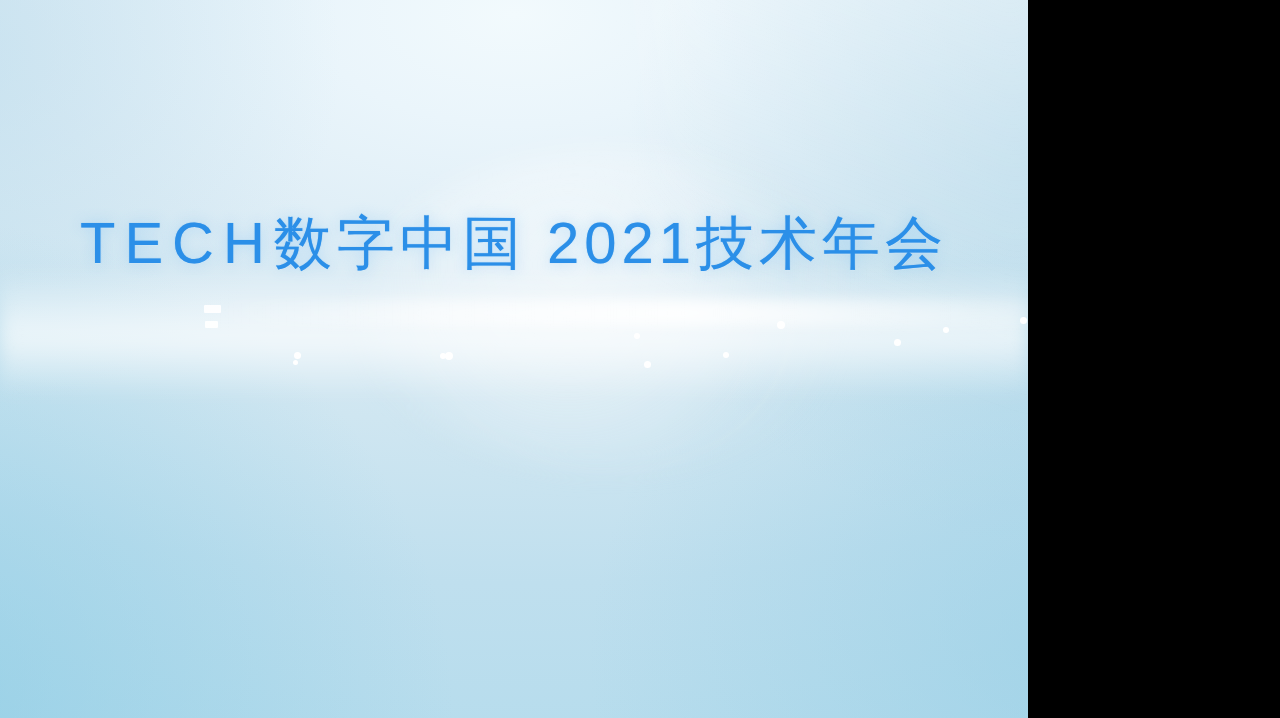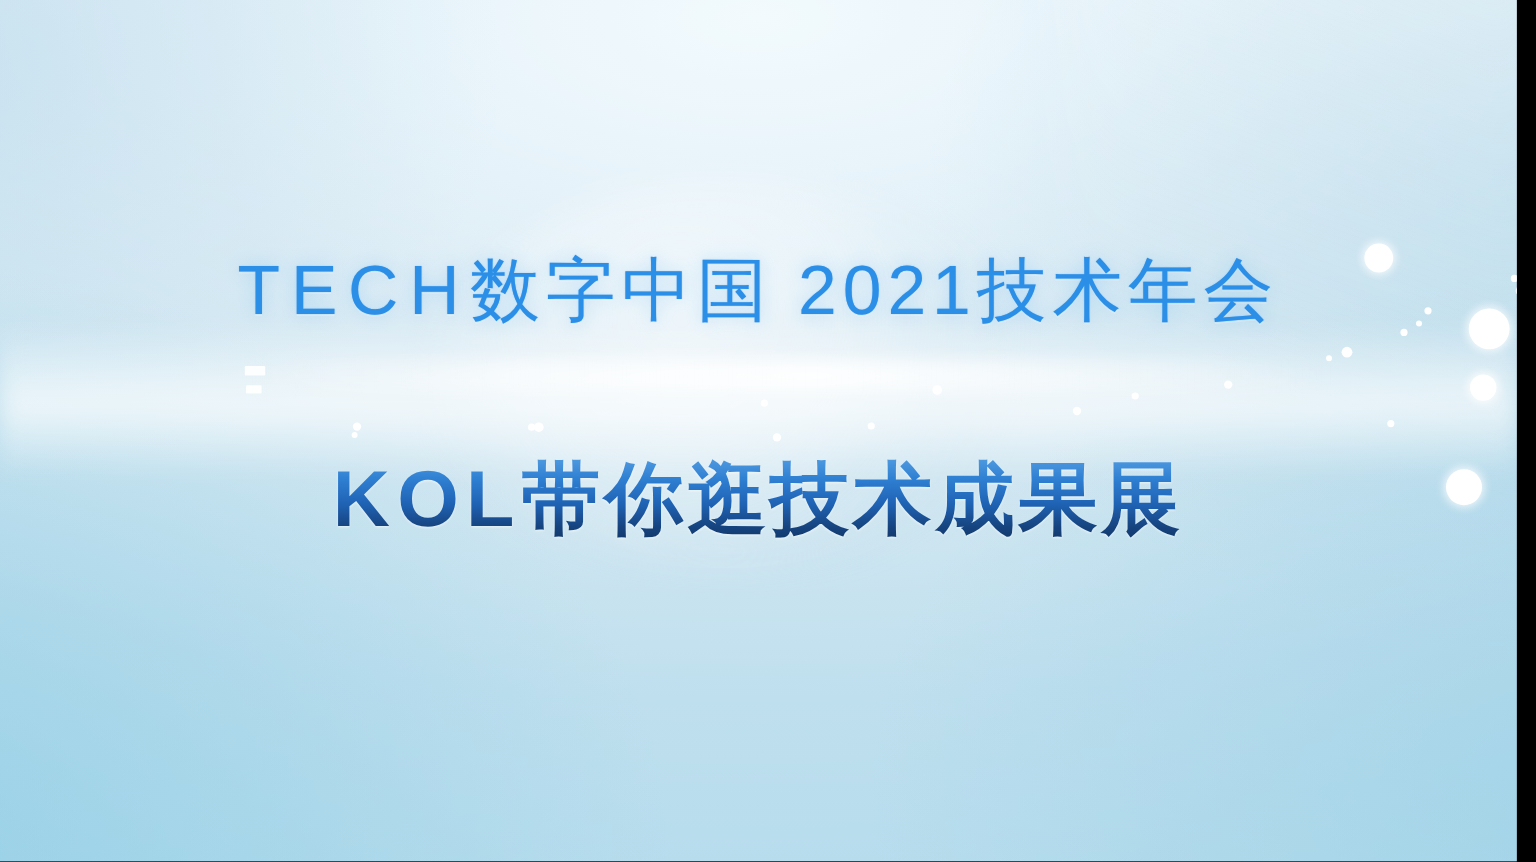--- a/index.html
+++ b/index.html
@@ -6,21 +6,21 @@
     margin: 0;
     padding: 0;
     background: #000;
   }
   body {
     font-family: "Liberation Sans", sans-serif;
   }
 
   #slide {
     position: relative;
-    width: 1264px;
+    width: 1028px;
     height: 718px;
     overflow: hidden;
     
     background:
       radial-gradient(140% 110% at 50% 2%,
         #f2fafd 0%,
         #eaf5fb 14%,
         #dcecf5 34%,
         #cfe6f1 52%,
         #bfdfee 72%,
@@ -234,18 +234,15 @@
 
     <div class="dash" style="left:204px; top:305px; width:17px; height:8px;"></div>
     <div class="dash" style="left:205px; top:321px; width:13px; height:7px;"></div>
   </div>
 
   <div class="content">
     <div class="headline">
       <span class="latin">TECH</span><span>数字中国 2021技术年会</span>
     </div>
 
-    <div class="subhead">
-      <span class="latin">KOL</span><span>带你逛技术成果展</span>
-    </div>
   </div>
 
 </div>
 
 </body></html>

